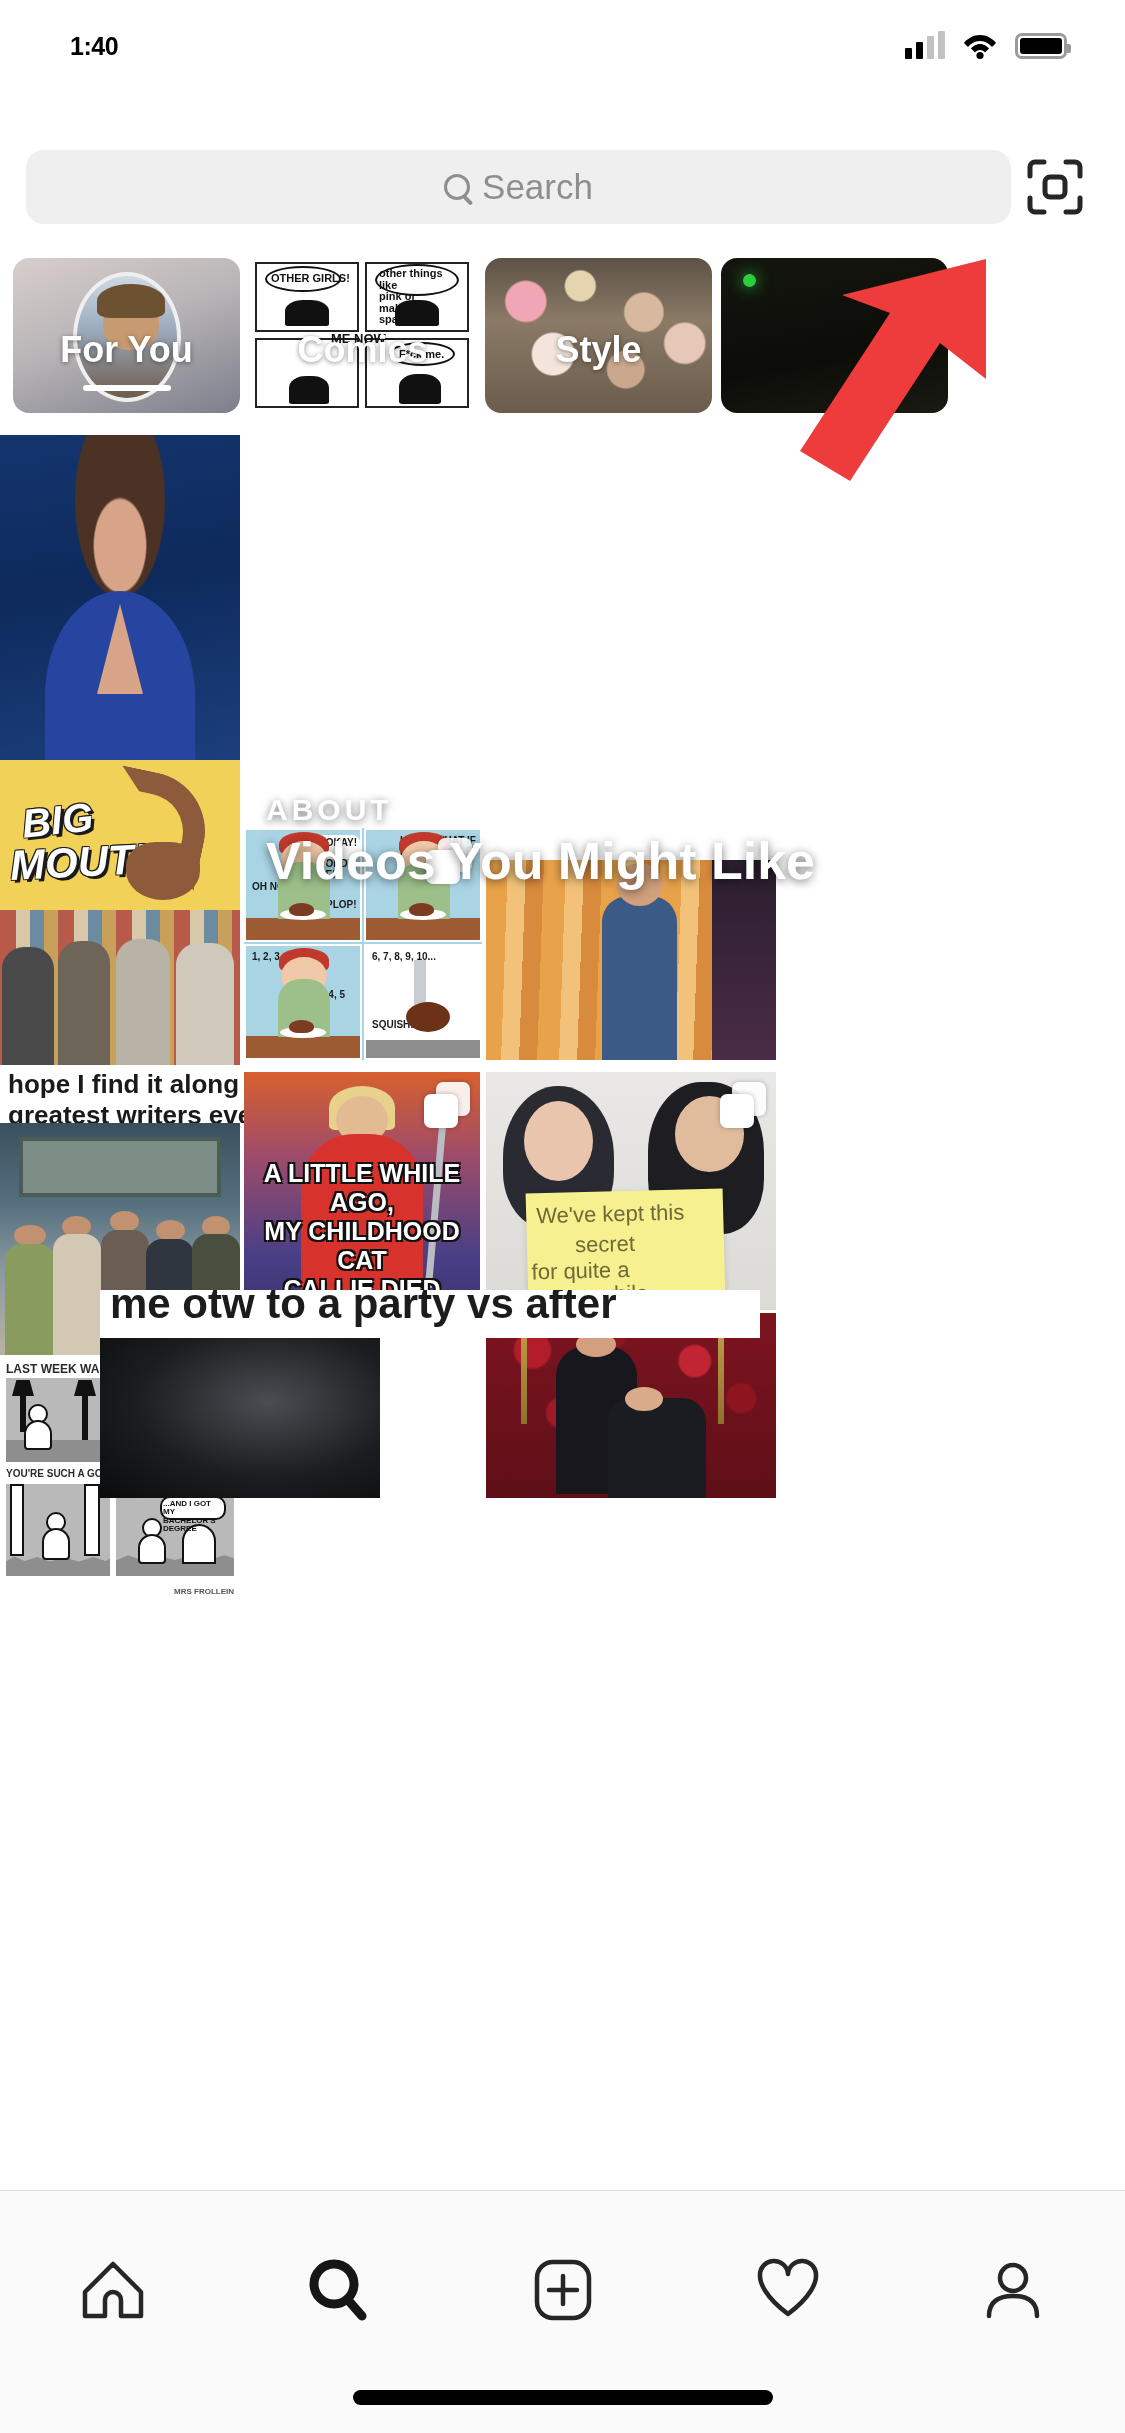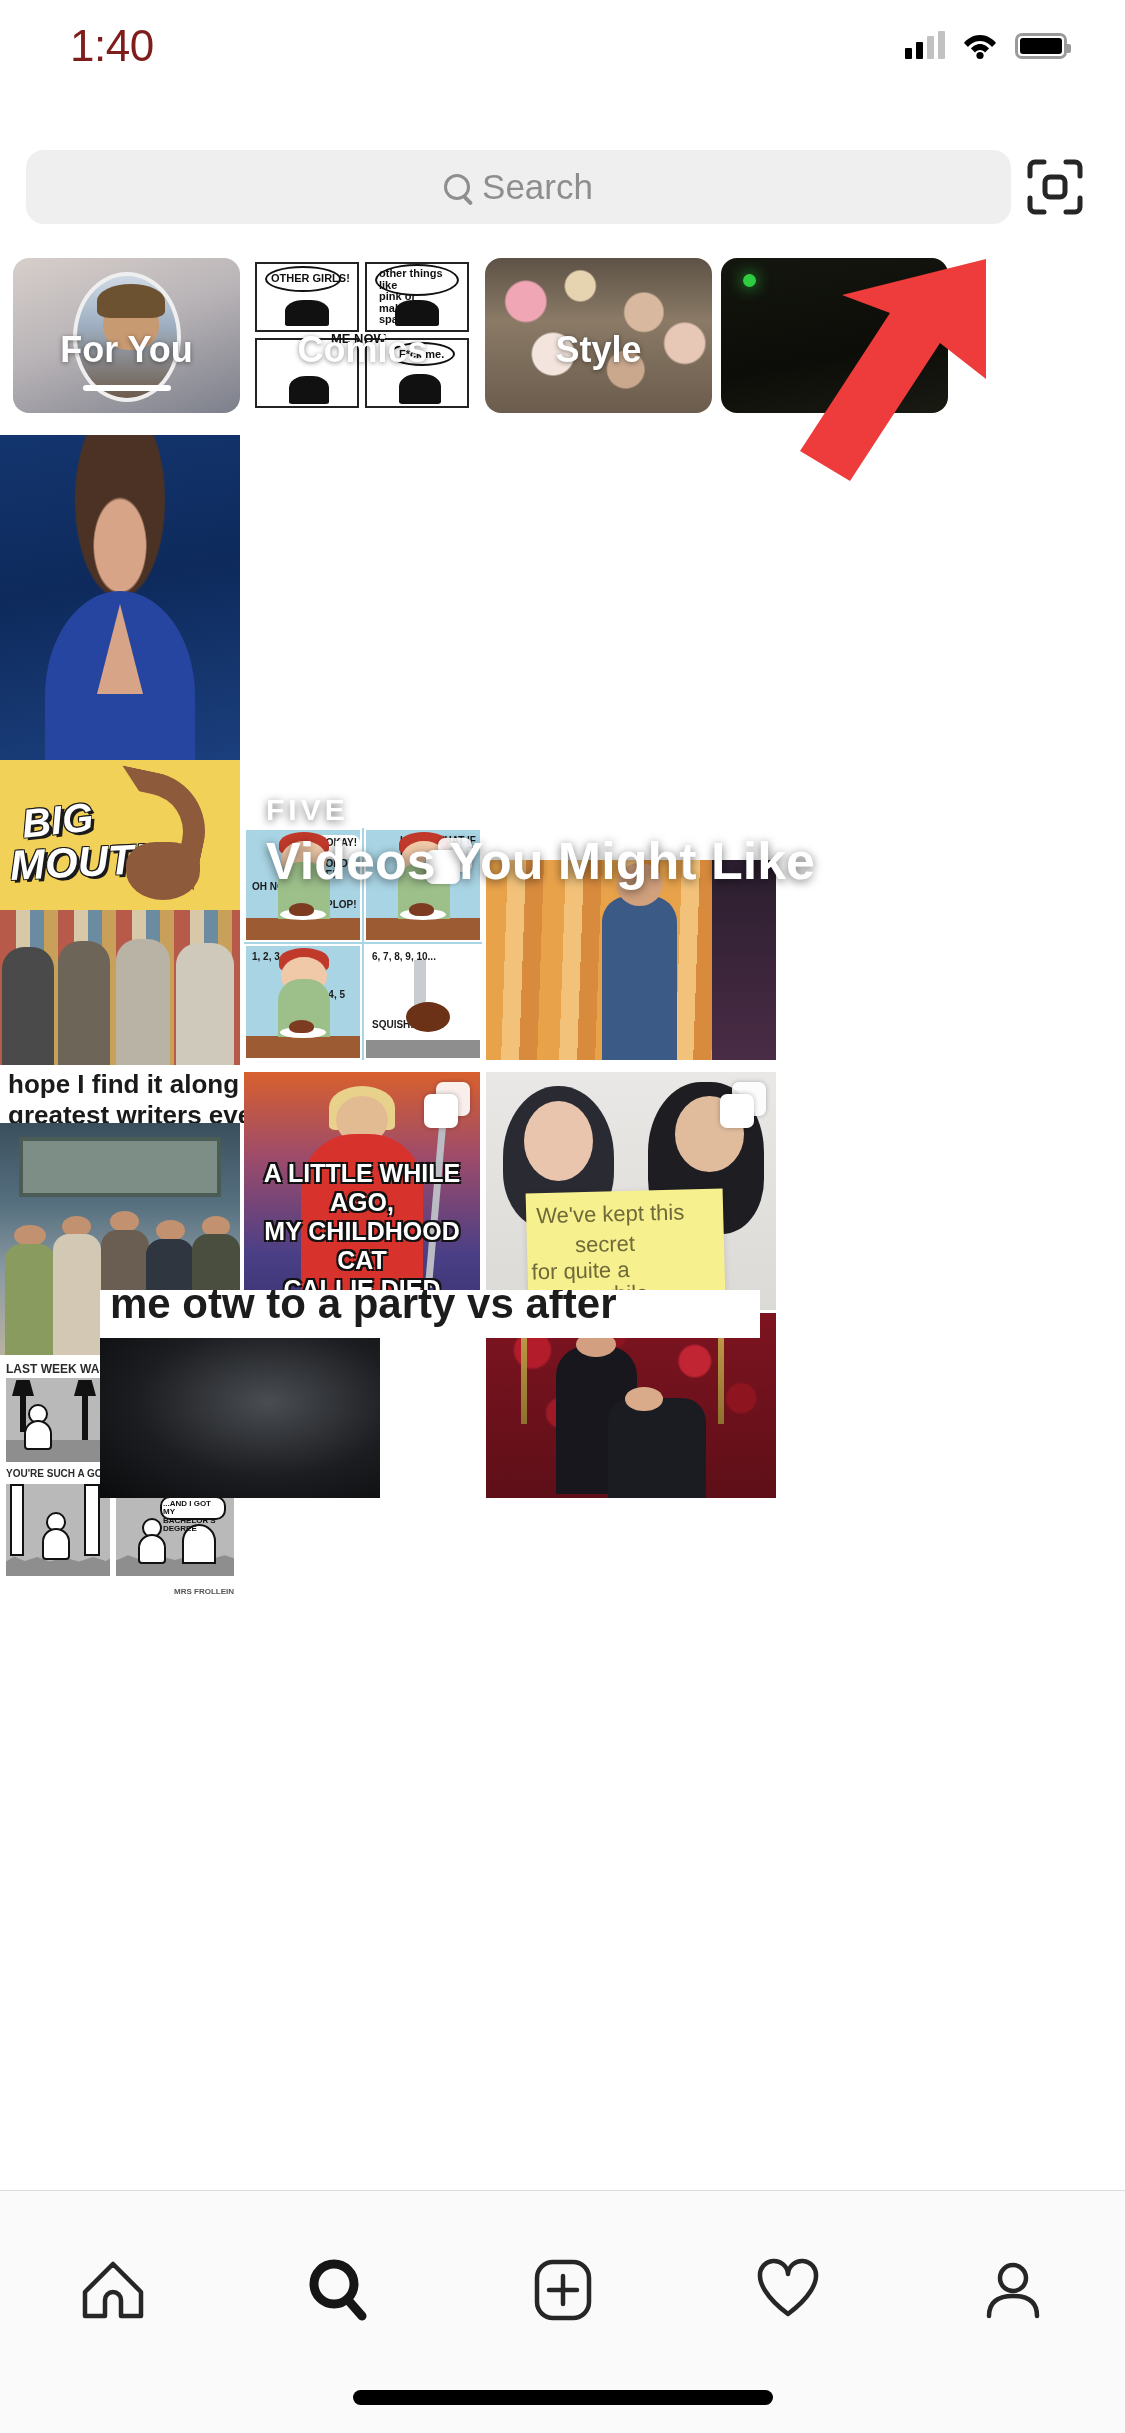--- a/index.html
+++ b/index.html
@@ -10,21 +10,21 @@
     overflow: hidden;
   }
   #phone { position: relative; width: 1125px; height: 2433px; background: #fff; overflow: hidden; }
 
   
   #statusbar {
     position: absolute; top: 0; left: 0; width: 1125px; height: 92px;
     display: flex; align-items: center; justify-content: space-between;
     padding: 0 58px 0 70px;
   }
-  #status-time { font-size: 44px; font-weight: 400; color: #7f1d1d; letter-spacing: -0.5px; }
+  #status-time { font-size: 25px; font-weight: 700; color: #000000; letter-spacing: -0.5px; }
   #status-right { display: flex; align-items: center; gap: 17px; }
   .sig-bars { display: flex; align-items: flex-end; gap: 4px; height: 26px; }
   .sig-bars i { display: block; width: 7px; background: #000; border-radius: 1px; }
   .sig-bars i:nth-child(1) { height: 11px; }
   .sig-bars i:nth-child(2) { height: 17px; }
   .sig-bars i:nth-child(3) { height: 23px; background: #c2c2c2; }
   .sig-bars i:nth-child(4) { height: 28px; background: #c2c2c2; }
   #batt { width: 52px; height: 26px; border: 3px solid #9a9a9a; border-radius: 7px; padding: 2px; position: relative; }
   #batt .fill { width: 100%; height: 100%; background: #000; border-radius: 3px; }
   #batt::after { content: ""; position: absolute; right: -7px; top: 8px; width: 4px; height: 9px;
@@ -472,21 +472,21 @@
         <div class="arc"></div>
         <div class="guy2"></div>
         <div class="phone"></div>
         <div class="guy"></div>
       </div>
     </div>
 
     <div class="cell" style="left:240px;top:0;width:645px;height:497px;
          pointer-events:none;">
       <div id="watch-overlay">
-        <div id="watch-kicker">FIVE</div>
+        <div id="watch-kicker">ABOUT</div>
         <div id="watch-title">Videos You Might Like</div>
       </div>
     </div>
 
     <div class="cell" style="left:244px;top:408px;width:238px;height:232px;
          z-index:5;">
       <div class="img-comic2">
         <div class="c2-panel" style="left:0;top:0;width:118px;height:114px;">
           <div class="table"></div>
           <div class="c2-bub" style="left:56px;top:5px;width:58px;height:24px;"></div>

